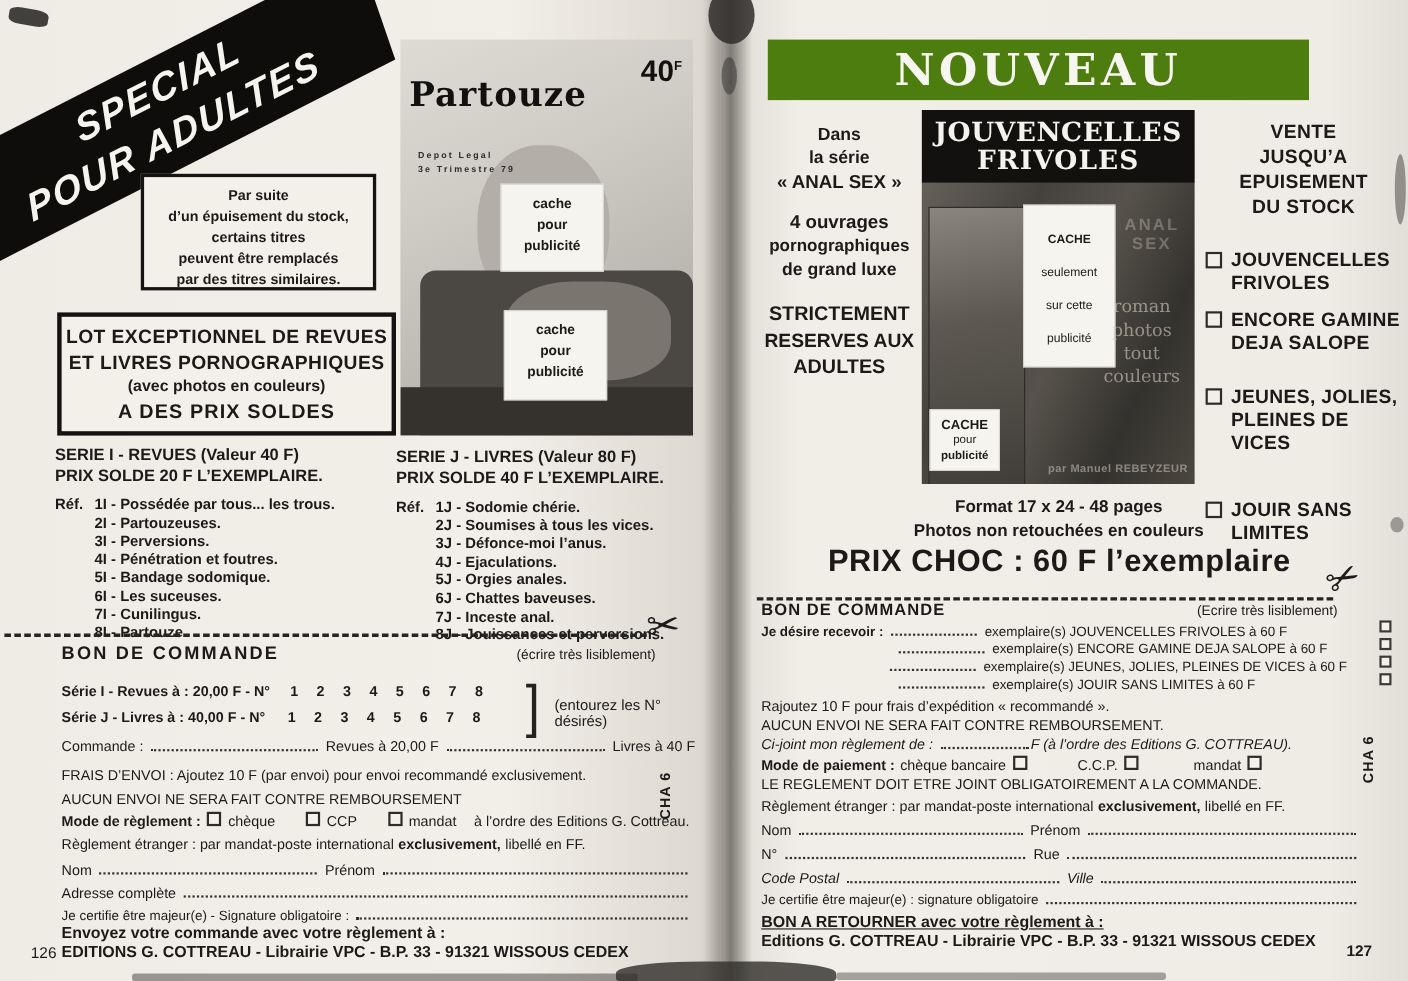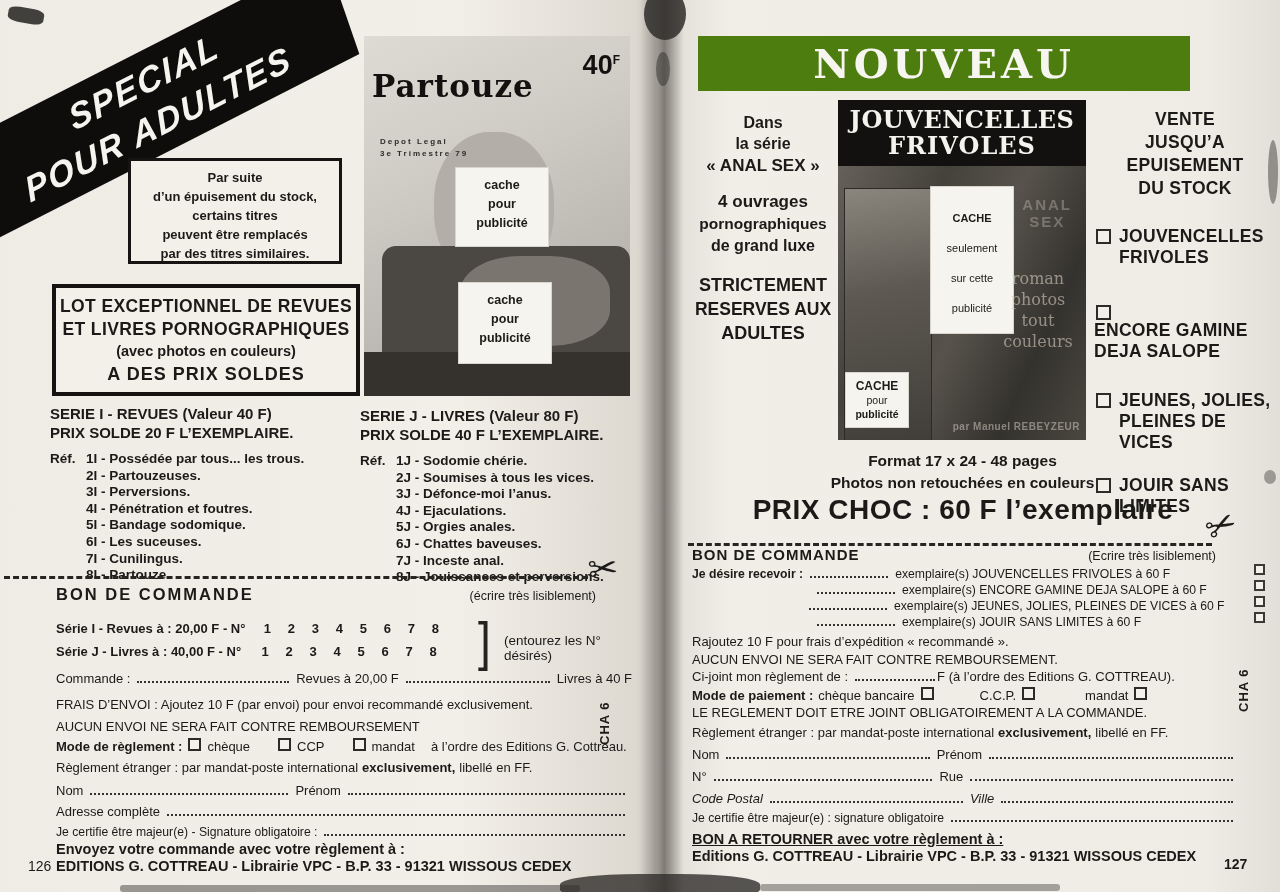--- a/index.html
+++ b/index.html
@@ -353,29 +353,29 @@
 
   <div class="abs" id="salecol">
     <div class="sl">VENTE</div>
     <div class="sl">JUSQU’A</div>
     <div class="sl">EPUISEMENT</div>
     <div class="sl">DU STOCK</div>
     <div class="chk-item" style="margin-top:26px;">
       <span class="cbx"></span>
       <span class="lbl"><span>JOUVENCELLES</span><br><span>FRIVOLES</span></span>
     </div>
-    <div class="chk-item" style="margin-top:34px;flex-direction:column;">
+    <div class="chk-item" style="margin-top:12px;">
       <span class="cbx"></span>
       <span class="lbl"><span>ENCORE GAMINE</span><br><span>DEJA SALOPE</span></span>
     </div>
     <div class="chk-item" style="margin-top:28px;">
       <span class="cbx"></span>
       <span class="lbl"><span>JEUNES, JOLIES,</span><br><span>PLEINES DE VICES</span></span>
     </div>
-    <div class="chk-item" style="margin-top:22px;">
+    <div class="chk-item" style="margin-top:40px;">
       <span class="cbx"></span>
       <span class="lbl"><span>JOUIR SANS</span><br><span>LIMITES</span></span>
     </div>
   </div>
 
   <div class="abs b" id="fmtline" style="top:452px;font-size:15.5px;">Format 17 x 24 - 48 pages</div>
   <div class="abs b" id="photline" style="top:474px;font-size:15.5px;">Photos non retouchées en couleurs</div>
   <div class="abs" id="priceline" style="top:494px;">PRIX CHOC : 60  F l’exemplaire</div>
 
   <div class="abs cutline" style="left:688px;top:543px;width:524px;"></div>
@@ -405,21 +405,21 @@
       <span style="width:118px;"></span>
         <span class="dotw" style="width:78px;"></span>
       <span>exemplaire(s) JOUIR SANS LIMITES à 60 F</span>
     </div>
     <div class="frow f13" style="top:88px;">
       <span>Rajoutez 10 F pour frais d’expédition « recommandé ».</span>
     </div>
     <div class="frow f13" style="top:106px;">
       <span>AUCUN ENVOI NE SERA FAIT CONTRE REMBOURSEMENT.</span>
     </div>
-    <div class="frow f13" style="top:123px;">
+    <div class="frow f13" style="top:123px;font-style:italic;">
       <span>Ci-joint mon règlement de :</span>
       <span class="dotw" style="width:80px;margin-right:2px;"></span>
       <span>F (à l’ordre des Editions G.  COTTREAU).</span>
     </div>
     <div class="frow f13" style="top:141px;">
       <span class="b">Mode de paiement :</span>
       <span style="width:5px;"></span>
       <span>chèque bancaire</span>
         <span class="cb"></span>
       <span style="width:40px;"></span>

